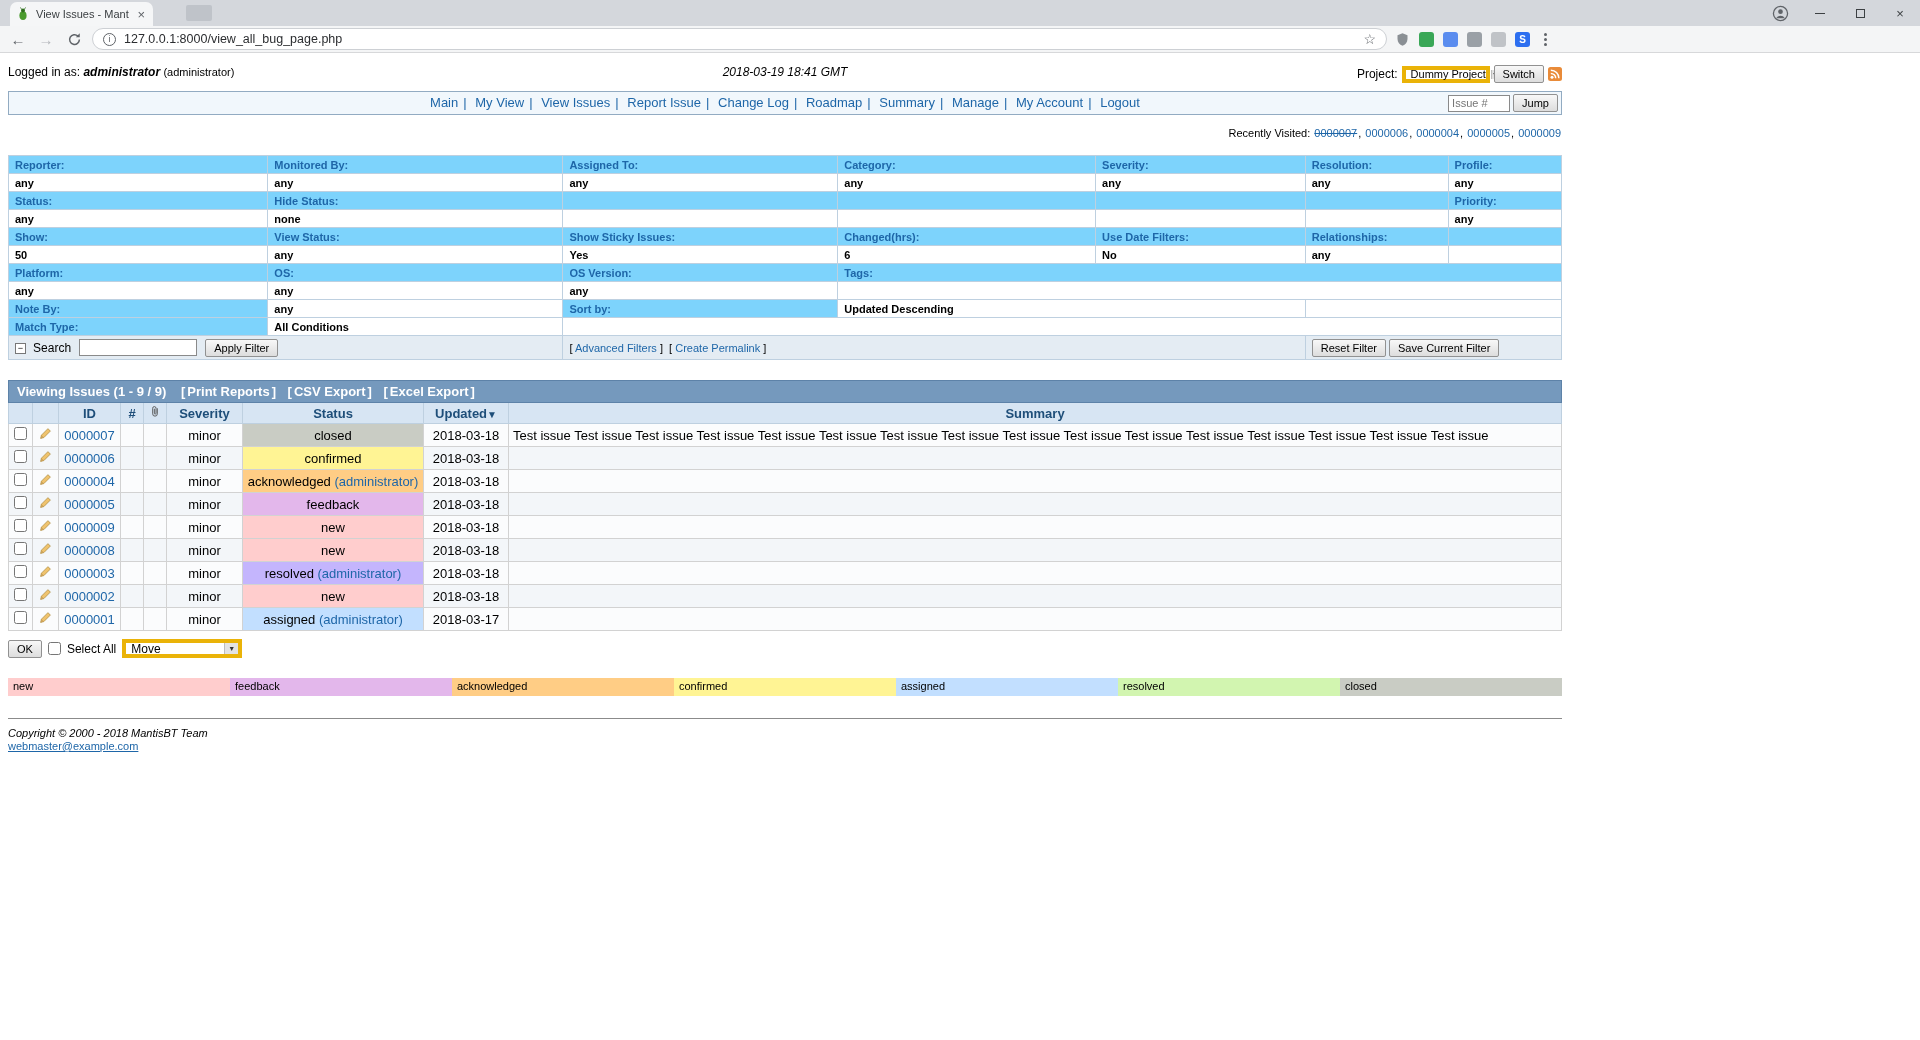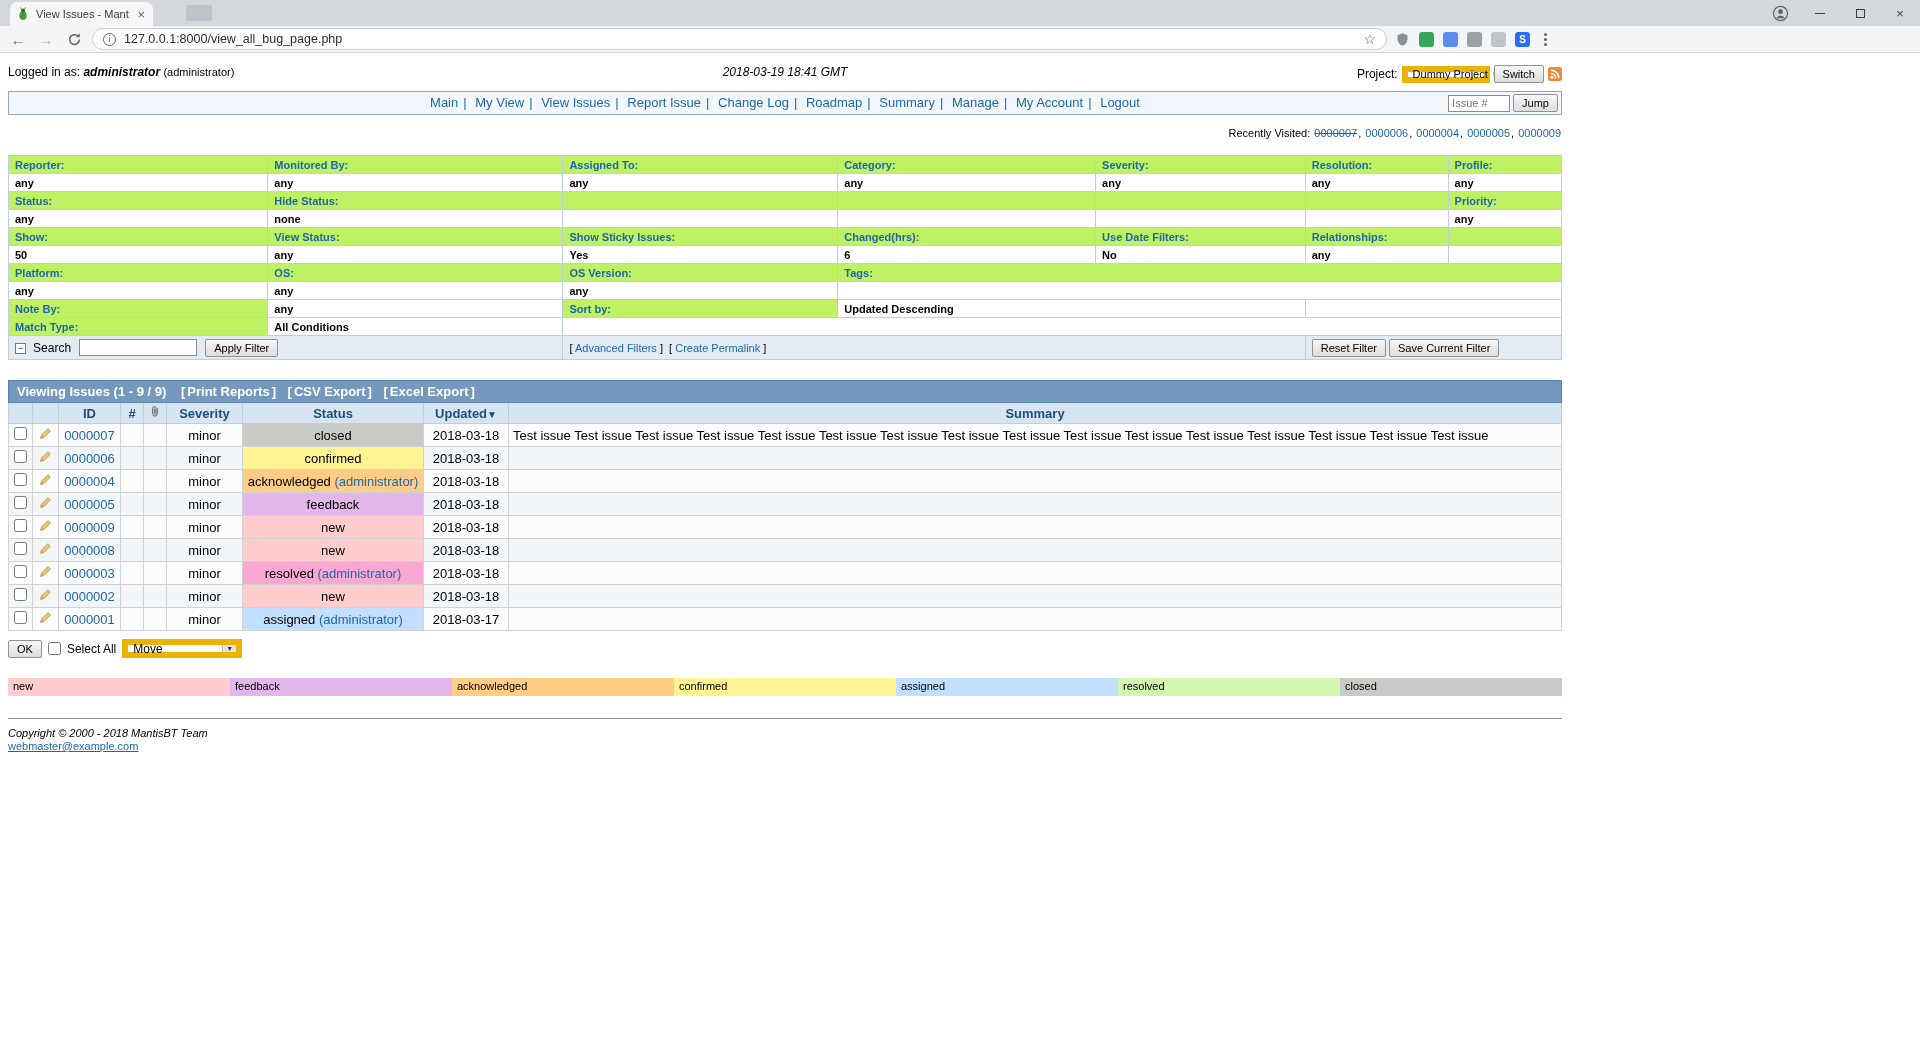--- a/index.html
+++ b/index.html
@@ -45,21 +45,21 @@
   
   .page { width:1570px; padding:8px; font-size:12px; color:#000; }
 
   .topbar { display:flex; align-items:flex-start; margin-top:4px; }
   .topbar .left  { flex:1; }
   .topbar .mid   { flex:0 0 auto; font-style:italic; }
   .topbar .right { flex:1; display:flex; justify-content:flex-end; align-items:center; gap:4px; }
   .uname { font-style:italic; font-weight:bold; }
   .realname { font-size:11px; }
 
-  .selectbox { display:inline-flex; align-items:center; border:6px solid #eab308;
+  .selectbox { display:inline-flex; align-items:center; border:4px solid #eab308;
     background:#fff; height:17px; font-size:11px; }
   .selectbox .val { padding:0 5px; flex:1; white-space:nowrap; }
   .selectbox .arr { width:14px; height:100%; background:#e3e3e3; border-left:1px solid #bdbdbd;
     font-size:7px; display:flex; align-items:center; justify-content:center; color:#333; }
 
   .btn { font-family:"Liberation Sans",sans-serif; font-size:11px; color:#000;
     background:linear-gradient(#f8f8f8,#dddddd); border:1px solid #919191; border-radius:2px;
     padding:1px 8px; height:18px; cursor:pointer; }
 
   .navbar { position:relative; margin-top:8px; height:24px; background:#f1f7fc;
@@ -68,21 +68,21 @@
   .jumpbox { position:absolute; right:3px; top:2px; display:flex; gap:3px; align-items:center; }
   .jumpbox input { width:62px; height:17px; border:1px solid #8a8a8a; font-size:11px; padding:0 3px; }
 
   .recent { margin-top:12px; text-align:right; font-size:11px; }
   .recent a { margin:0 1px; }
   .recent .struck { text-decoration:line-through; }
 
   table.filter { width:100%; border-collapse:collapse; margin-top:16px; table-layout:fixed; }
   table.filter td, table.filter th { border:1px solid #bed0e0; font-size:11px;
     padding:2px 6px; height:18px; text-align:left; overflow:hidden; white-space:nowrap; }
-  .fh { background:#bef264; color:#1e66a8; font-weight:bold; }
+  .fh { background:#7dd3fc; color:#1e66a8; font-weight:bold; }
   .fv { background:#fff; font-weight:bold; }
   tr.searchrow td { background:#e4ecf3; height:24px; }
   .collapse-box { display:inline-flex; width:11px; height:11px; border:1px solid #777;
     background:#fff; font-size:9px; line-height:9px; align-items:center; justify-content:center;
     vertical-align:middle; margin-right:4px; }
   .search-input { width:118px; height:17px; border:1px solid #8a8a8a; font-size:11px; margin:0 5px; }
   .center-links { text-align:center; font-size:12px; }
   .right-btns { text-align:right; }
 
   table.issues { width:100%; border-collapse:collapse; margin-top:20px; }
@@ -466,21 +466,21 @@
       <tr>
         <td><input type="checkbox" style=""></td>
         <td><span class="pencil"><svg width="13" height="13" viewBox="0 0 16 16">
                 <path d="M2 14l1-4 8-8 3 3-8 8z" fill="#f0c36d" stroke="#a07d2a" stroke-width="0.8"></path>
                 <path d="M2 14l1-4 3 3z" fill="#caa25a"></path>
               </svg></span></td>
         <td><a>0000003</a></td>
         <td></td>
         <td></td>
         <td>minor</td>
-        <td class="status" style="background-color: #f9a8d4;"><span>resolved</span> <a>(administrator)</a></td>
+        <td class="status" style="background-color: #c4b5fd;"><span>resolved</span> <a>(administrator)</a></td>
         <td>2018-03-18</td>
         <td class="summary"></td>
       </tr>
       <tr>
         <td><input type="checkbox" style=""></td>
         <td><span class="pencil"><svg width="13" height="13" viewBox="0 0 16 16">
                 <path d="M2 14l1-4 8-8 3 3-8 8z" fill="#f0c36d" stroke="#a07d2a" stroke-width="0.8"></path>
                 <path d="M2 14l1-4 3 3z" fill="#caa25a"></path>
               </svg></span></td>
         <td><a>0000002</a></td>

